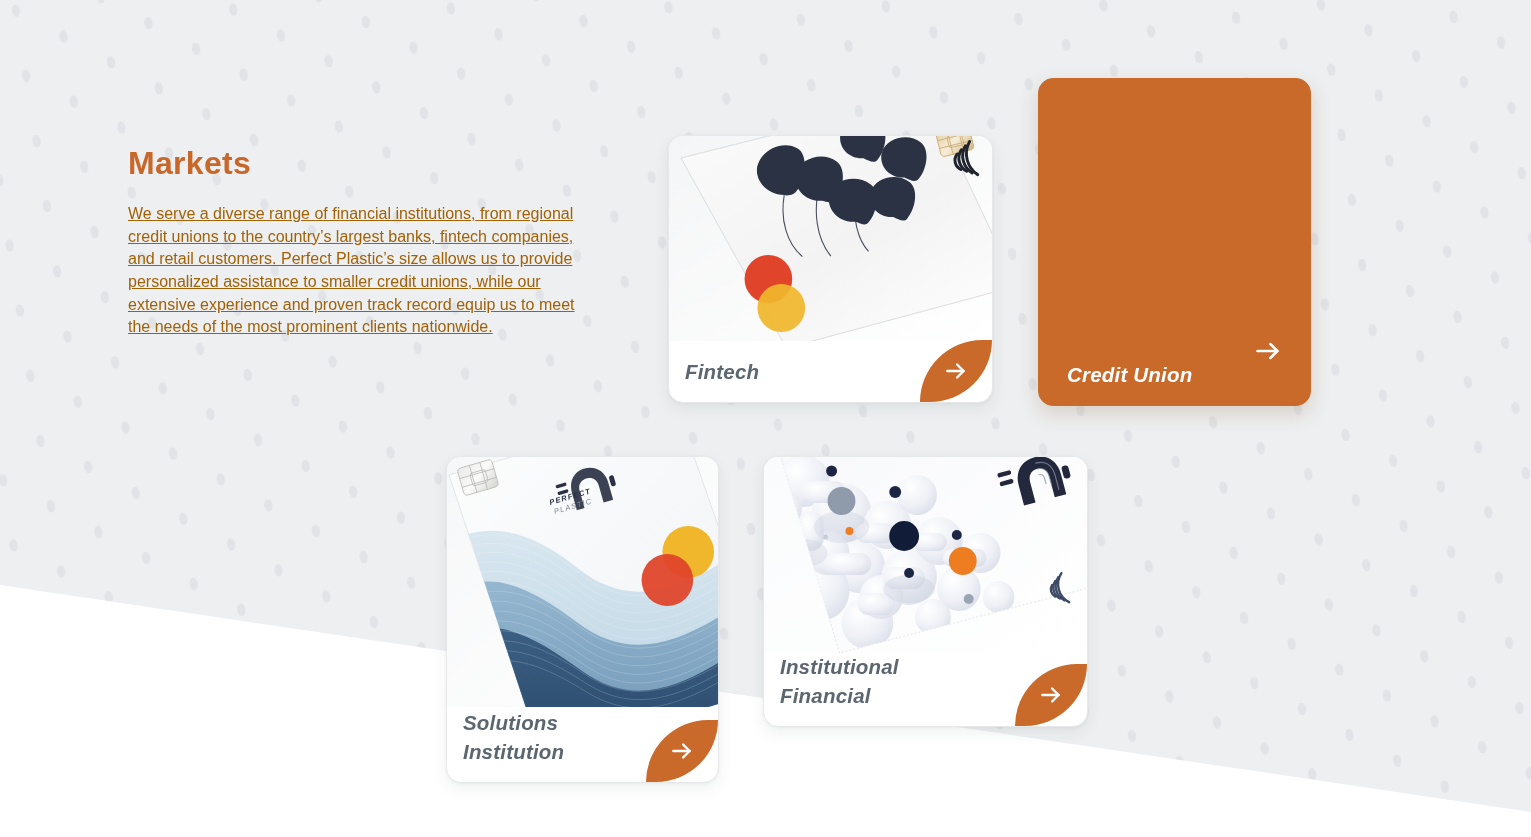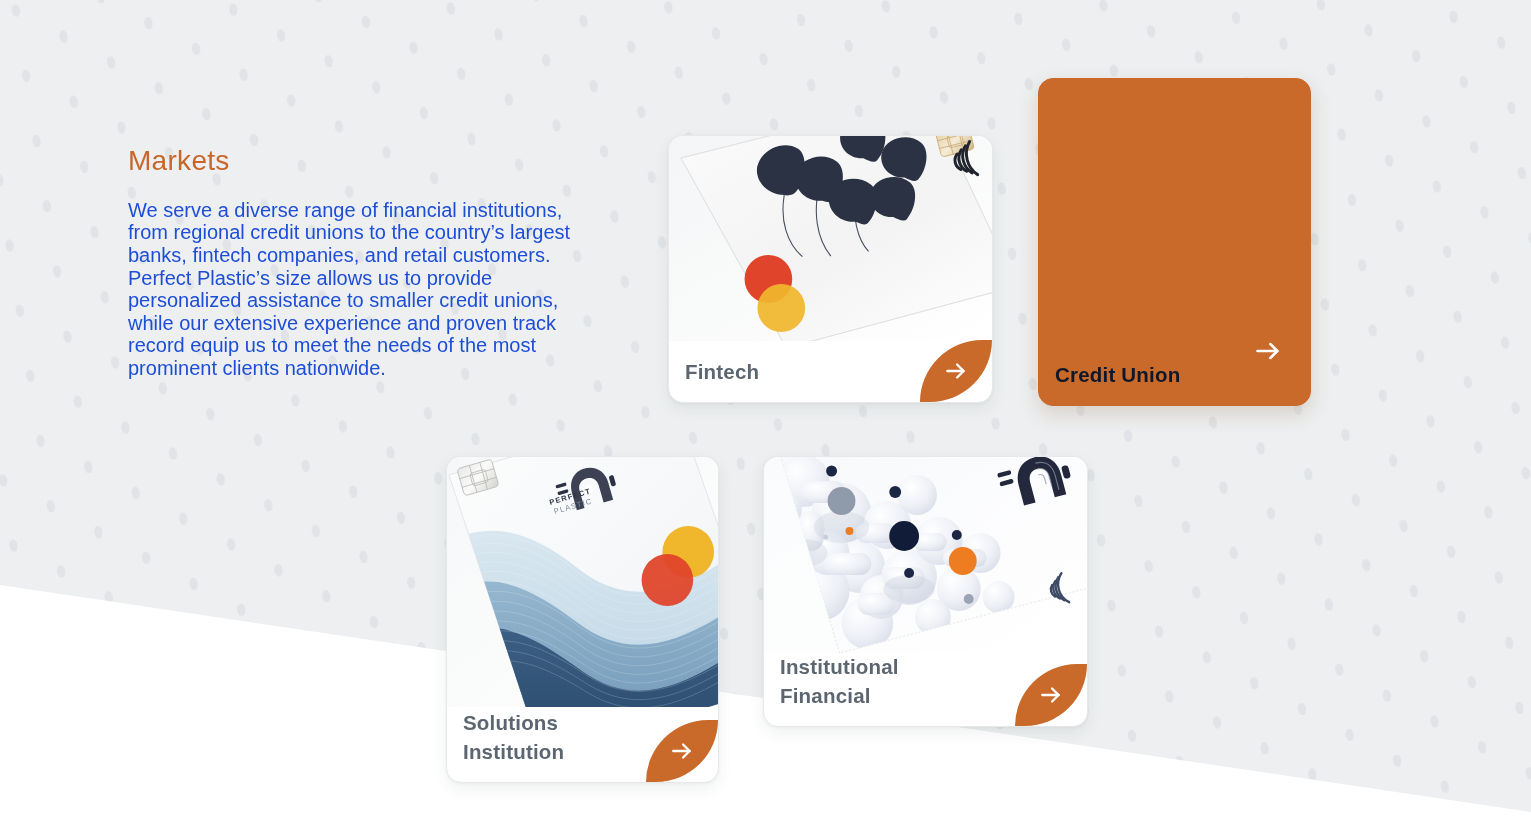--- a/index.html
+++ b/index.html
@@ -40,42 +40,44 @@
   }
 
   
   #copy {
     position: absolute;
     left: 128px;
     top: 146px;
     width: 480px;
   }
   #title {
-    font-size: 28px;
-    font-weight: 400;
+    font-size: 32px;
+    font-weight: 700;
     letter-spacing: .3px;
     color: #c9672b;
     line-height: 1.1;
   }
   #body-text {
     margin-top: 22px;
     width: 472px;
-    font-size: 20px;
+    font-size: 16px;
     line-height: 22.6px;
-    color: #1d4ed8;
+    color: #a16207;
+    text-decoration: underline;
   }
 
   
   .card {
     position: absolute;
     background: #ffffff;
     border: 1px solid #e6e8ea;
     border-radius: 15px;
     overflow: hidden;
     box-shadow: 0 6px 16px rgba(40,50,60,.07), 0 1px 3px rgba(40,50,60,.05);
+    font-style: italic;
   }
   .card.solid {
     background: #c96a2b;
     border-color: #c96a2b;
     box-shadow: 0 8px 20px rgba(120,70,30,.18);
   }
 
   .card-media {
     position: absolute;
     left: 0; top: 0; right: 0;
@@ -87,21 +89,21 @@
     left: 0;
     bottom: 0;
     padding: 0 70px 16px 16px;
     font-size: 20.5px;
     font-weight: 700;
     line-height: 29px;
     letter-spacing: .2px;
     color: #5b6670;
     white-space: pre-line;
   }
-  .card.solid .card-label { color: #0f172a; }
+  .card.solid .card-label { color: #ffffff; margin-left: 12px; }
 
   
   .arrow-btn {
     position: absolute;
     right: 0; bottom: 0;
     width: 72px; height: 62px;
     background: #c96a2b;
     border-radius: 62px 0 62px 0;
     display: flex;
     align-items: center;

